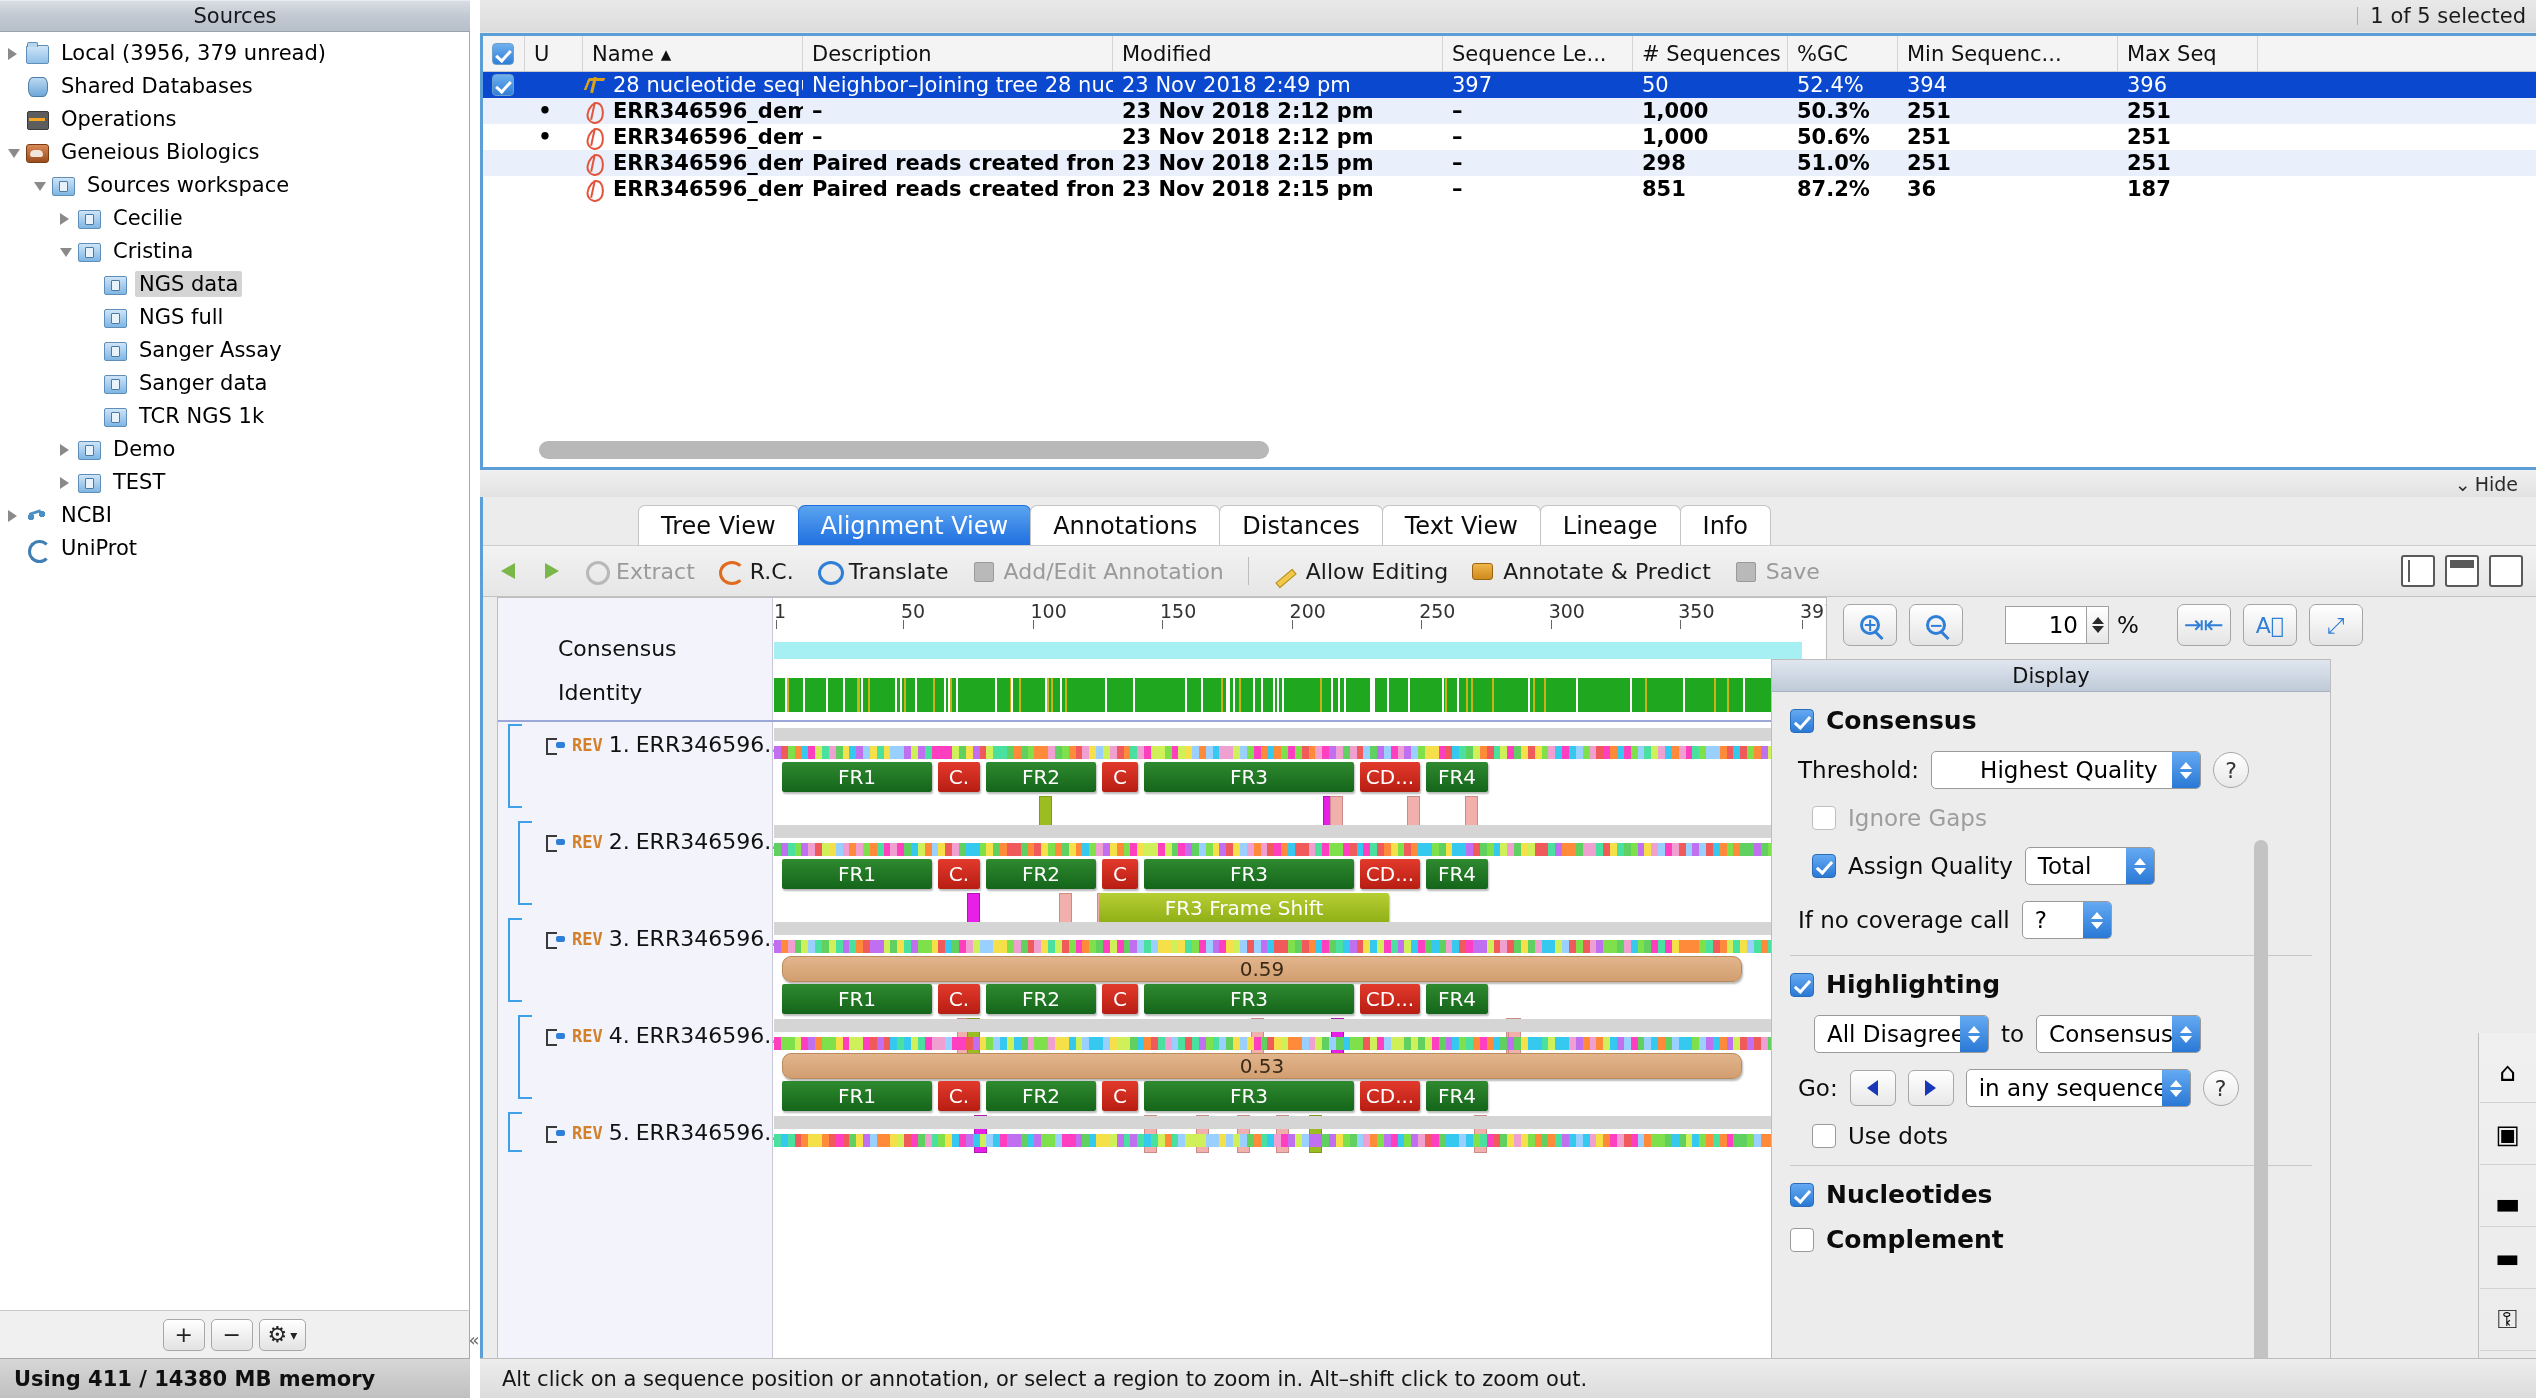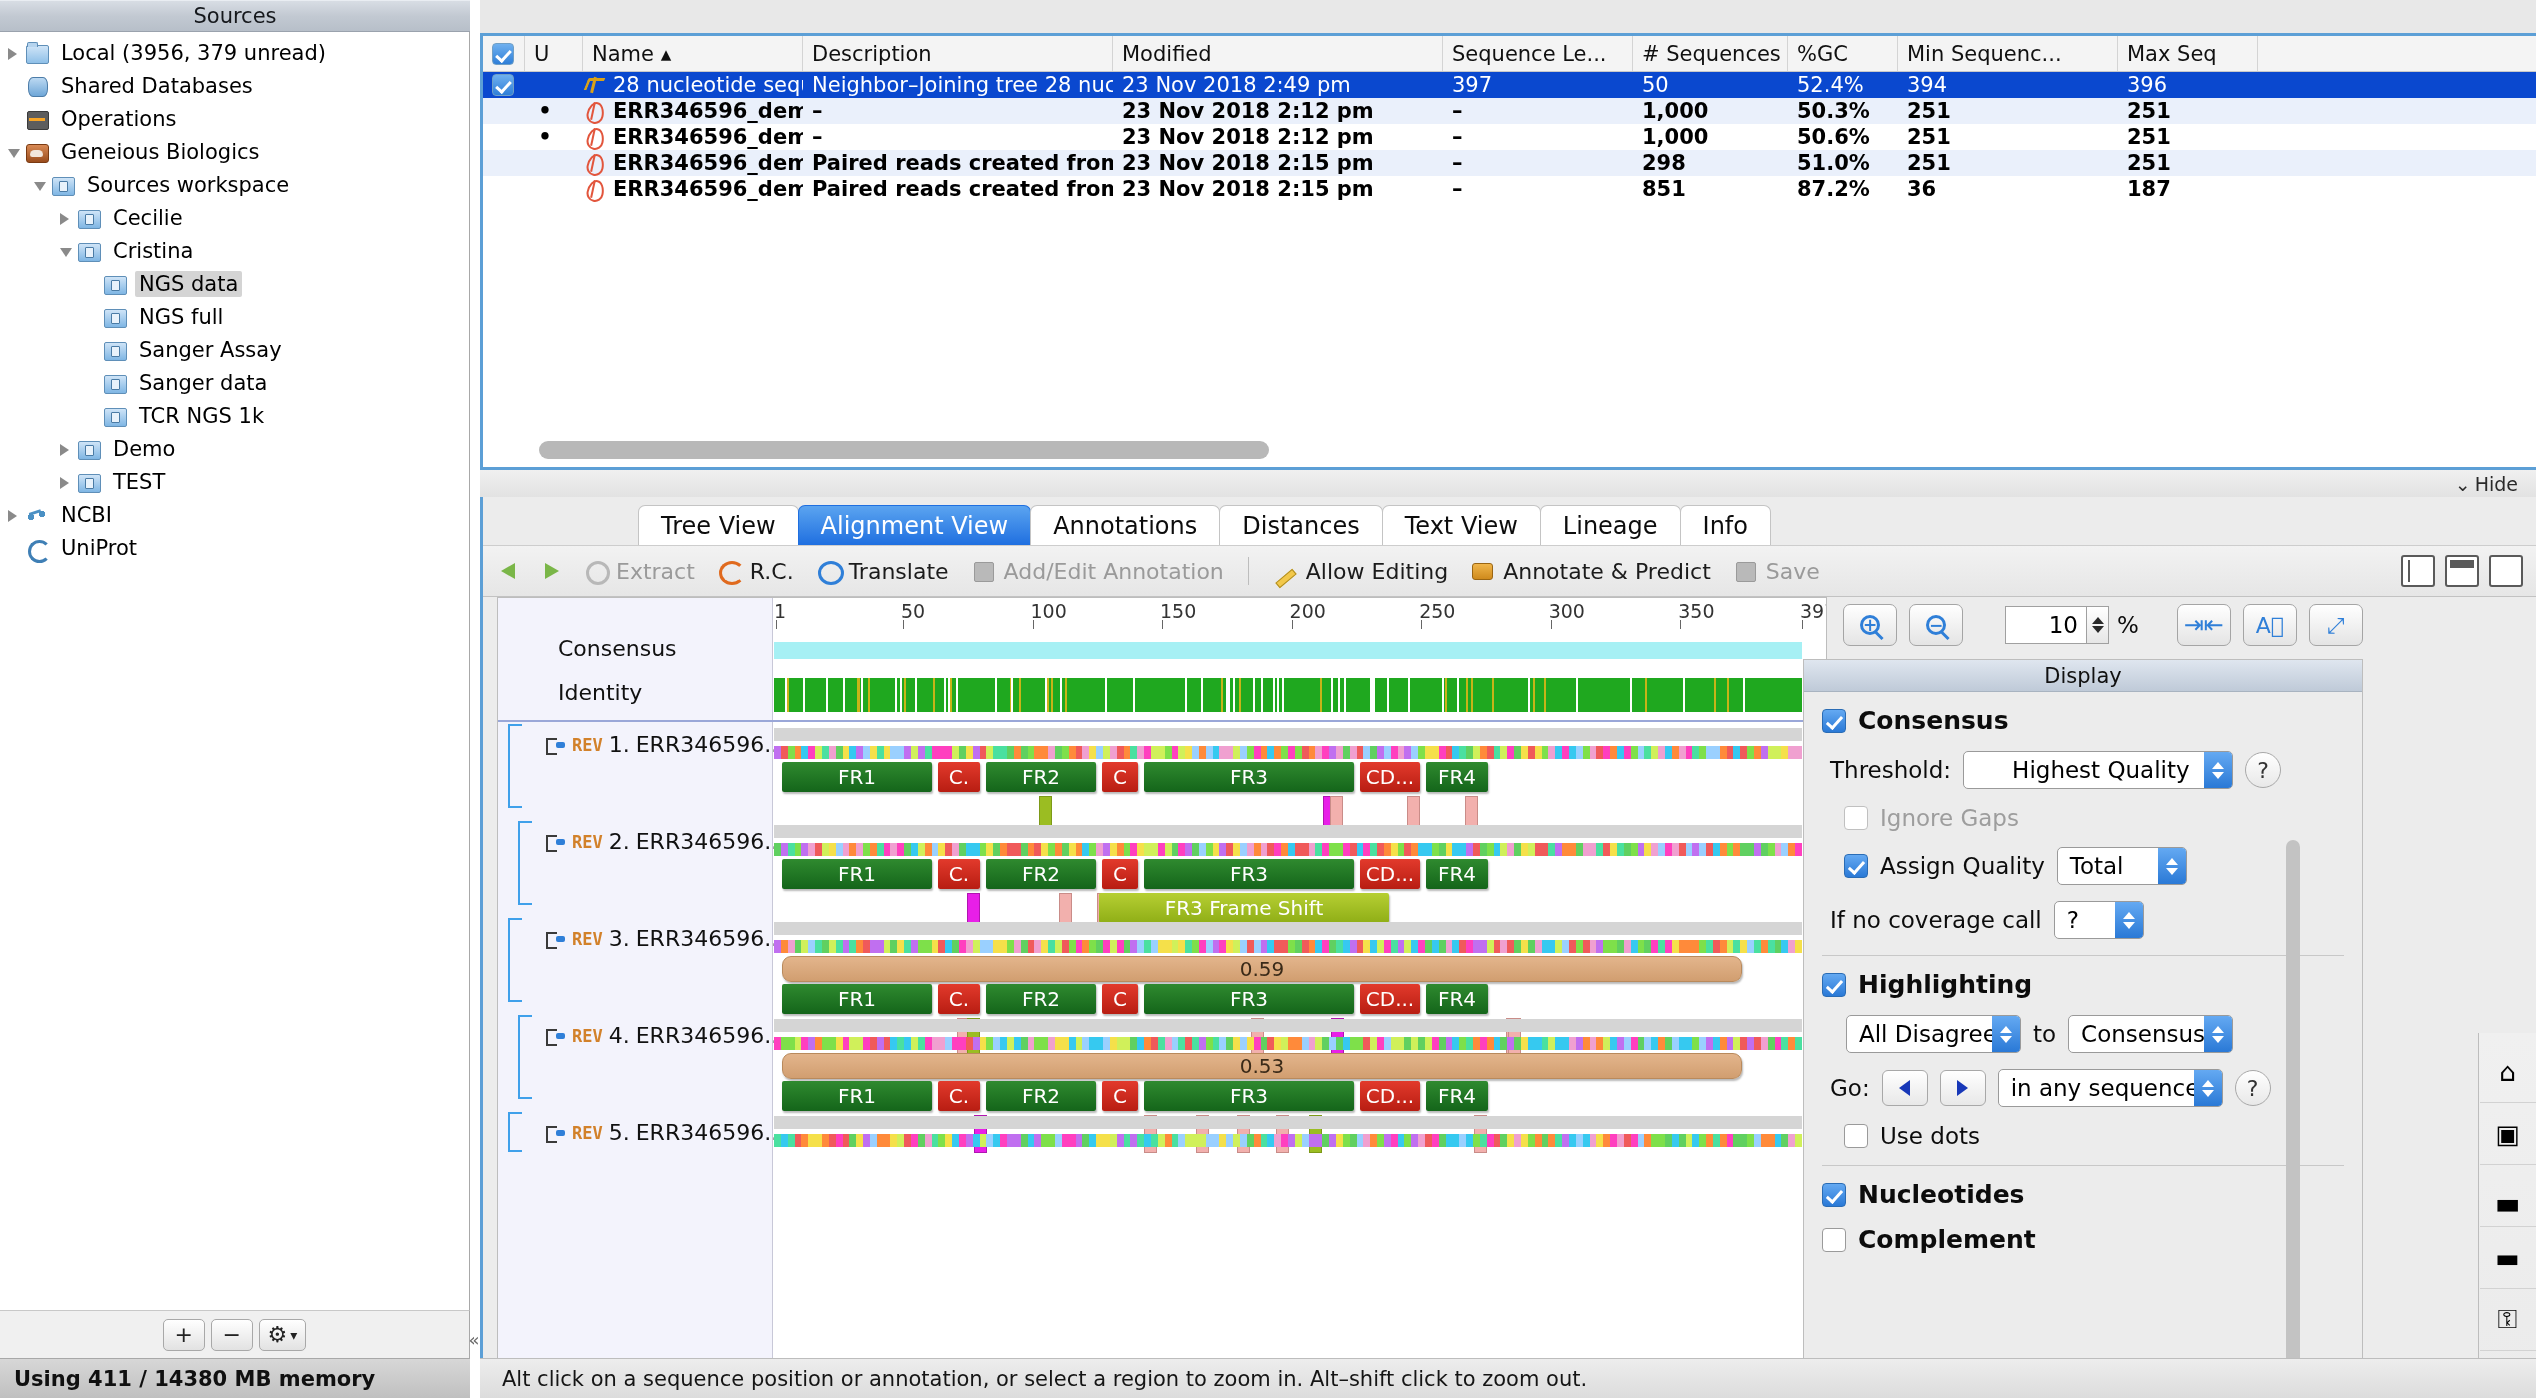--- a/index.html
+++ b/index.html
@@ -312,21 +312,21 @@
     display:flex;align-items:center;justify-content:flex-end;padding-right:8px;
     font-size:23px;color:#000;
   }
   .spinner { width:22px;height:38px;display:flex;flex-direction:column;align-items:center;justify-content:center;gap:2px;border:1px solid #a0a0a0;border-left:none;background:linear-gradient(to bottom,#fff,#e6e6e6);}
   .spinner i{width:0;height:0;border-left:6px solid transparent;border-right:6px solid transparent;}
   .spinner i.u{border-bottom:7px solid #2a2a2a;}
   .spinner i.d{border-top:7px solid #2a2a2a;}
 
   
   .disp-panel {
-    position:absolute; left:1320px; top:162px; width:560px; height:728px;
+    position:absolute; left:1288px; top:162px; width:560px; height:728px;
     background:#ececec; border:1px solid #bdbdbd;
   }
   .disp-title {
     height:32px; background:linear-gradient(to bottom,#dfe6ef,#bfcad8);
     border-bottom:1px solid #a8b3c0;
     display:flex;align-items:center;justify-content:center;
     font-size:21px;color:#101010;
   }
   .disp-body { position:relative; padding:14px 18px; }
   .chk-row { display:flex; align-items:center; gap:12px; margin-bottom:16px; }
@@ -508,20 +508,24 @@
         <span>⚙</span>
         <span style="font-size:14px;margin-left:3px;">▾</span>
       </div>
     </div>
     <div class="status-bar">Using 411 / 14380 MB memory</div>
   </div>
 
   <div class="collapse-handle">«</div>
 
   <div class="doctable-wrap">
+    <div class="dt-topbar">
+      <span class="sep"></span>
+      <span>1 of 5 selected</span>
+    </div>
     <div class="dt-frame">
       <div class="dt-head" id="dt-head">
           <div class="th" style="width: 42px;">
             <span class="cb"></span>
           </div>
           <div class="th" style="width: 58px;">U</div>
           <div class="th" style="width: 220px;">Name ▴</div>
           <div class="th" style="width: 310px;">Description</div>
           <div class="th" style="width: 330px;">Modified</div>
           <div class="th" style="width: 190px;">Sequence Le...</div>

